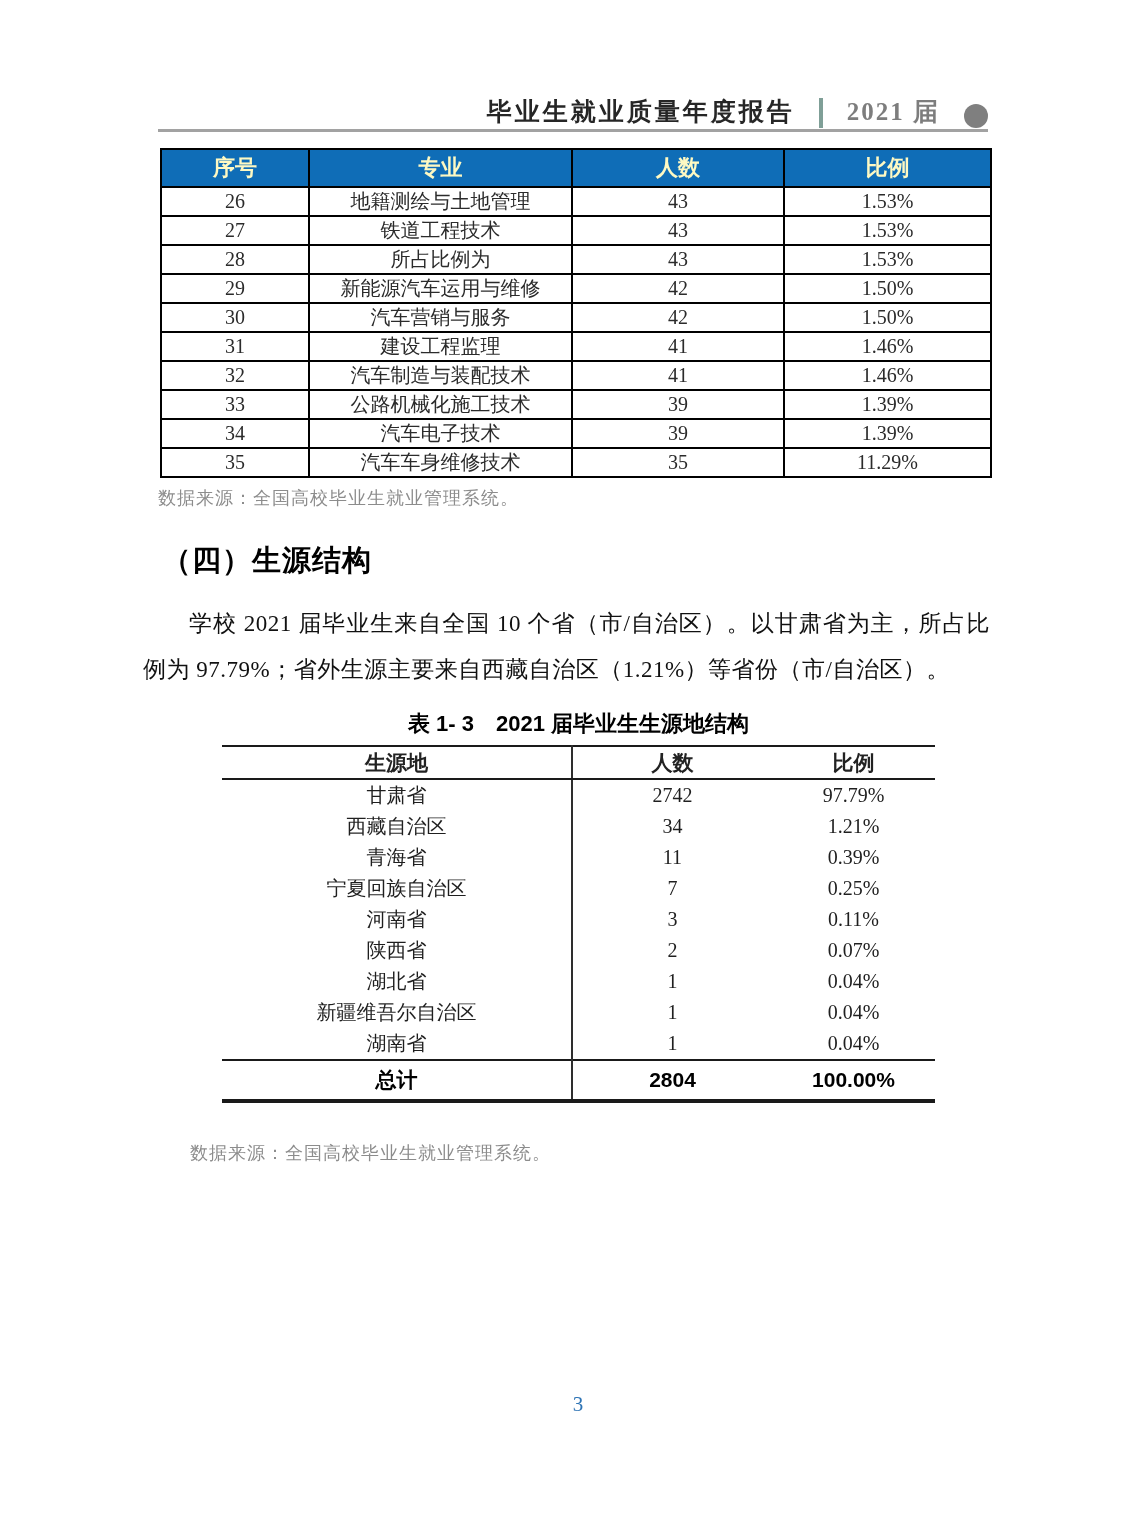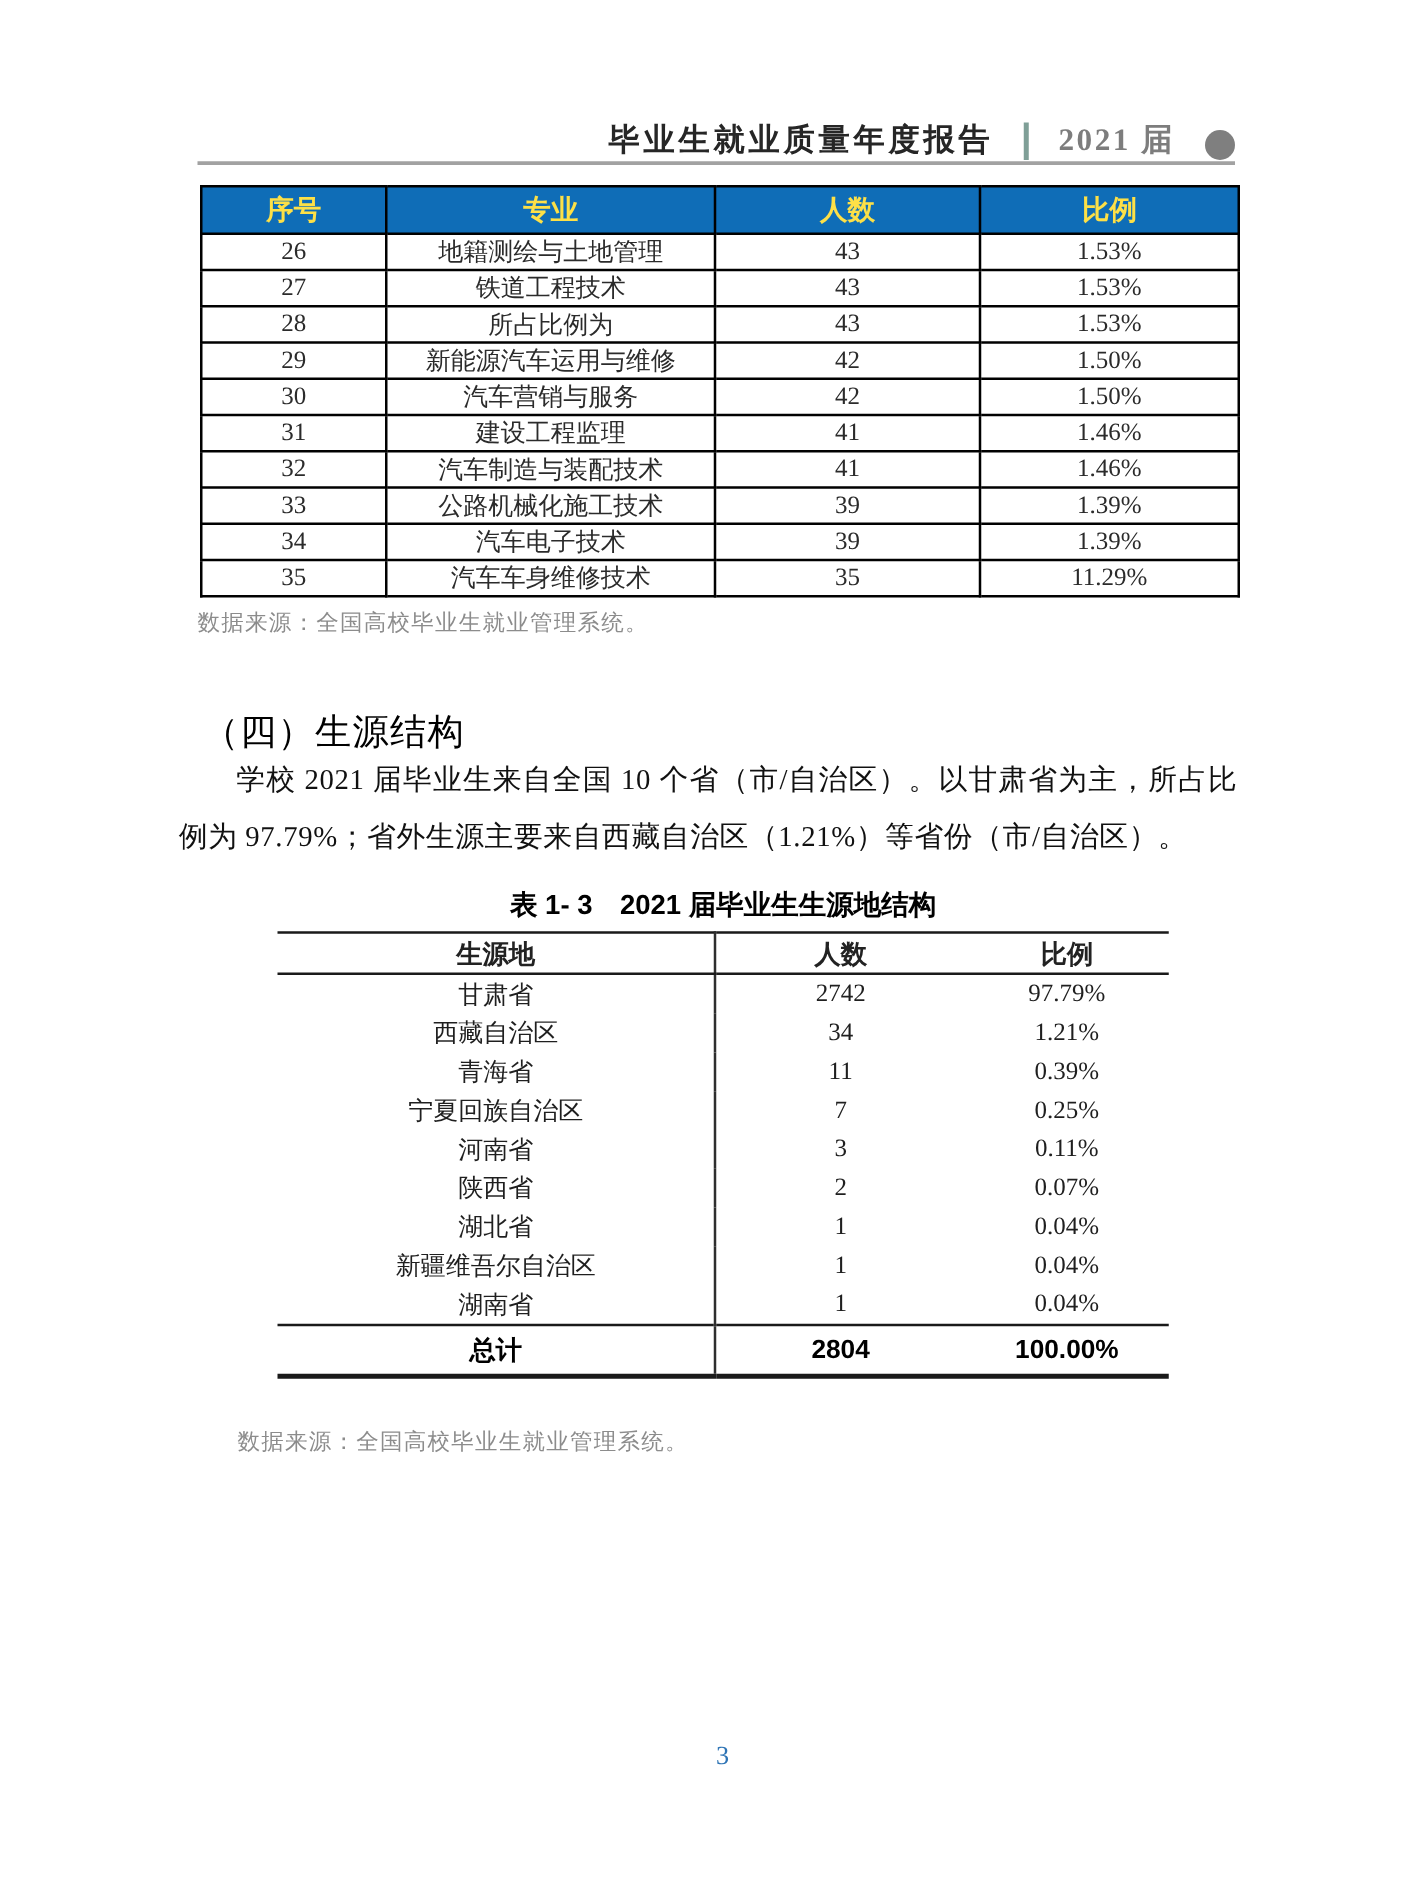--- a/index.html
+++ b/index.html
@@ -23,40 +23,40 @@
   }
   .header-divider { width:4px; height:30px; background:#7F9F97; }
   .header-year { font-size:25px; font-weight:bold; color:#7d7d7d; letter-spacing:2px; white-space:nowrap; }
   .header-circle { width:24px; height:24px; border-radius:50%; background:#7F7F7F; }
   .header-rule { position:absolute; top:129px; left:158px; width:830px; height:3px; background:#A2A2A2; }
 
   
   .majors-wrap { position:absolute; top:148px; left:160px; }
   table.majors { border-collapse:collapse; width:830px; table-layout:fixed; }
   table.majors th {
-    background:#0F6DB7; color:#fde047;
+    background:#0F6DB7; color:#fef9c3;
     font-family:"Liberation Sans","DejaVu Sans",sans-serif;
     font-size:22px; font-weight:bold;
     border:2px solid #000000; height:36px; padding:0;
   }
   table.majors td {
     border:2px solid #000000; height:25px; padding:0 18px;
     text-align:center; font-size:20px; color:#2b2b2b;
   }
 
   .source-note-1 {
     position:absolute; top:486px; left:158px;
     font-size:18px; color:#8C8C8C; letter-spacing:1px;
   }
 
   
   .section-heading {
-    position:absolute; top:566px; left:162px;
-    font-family:"Liberation Sans","DejaVu Sans",sans-serif;
-    font-size:29px; font-weight:normal; color:#000000; letter-spacing:1px;
+    position:absolute; top:541px; left:162px;
+    font-family:"Liberation Sans","DejaVu Sans",sans-serif;
+    font-size:29px; font-weight:bold; color:#000000; letter-spacing:1px;
   }
   .body-paragraph {
     position:absolute; top:601px; left:143px; width:847px;
     font-size:23px; line-height:46px; color:#111111;
     text-align:justify; text-indent:2em; letter-spacing:0.5px;
   }
 
   
   .origin-caption {
     position:absolute; top:709px; left:222px; width:713px;

